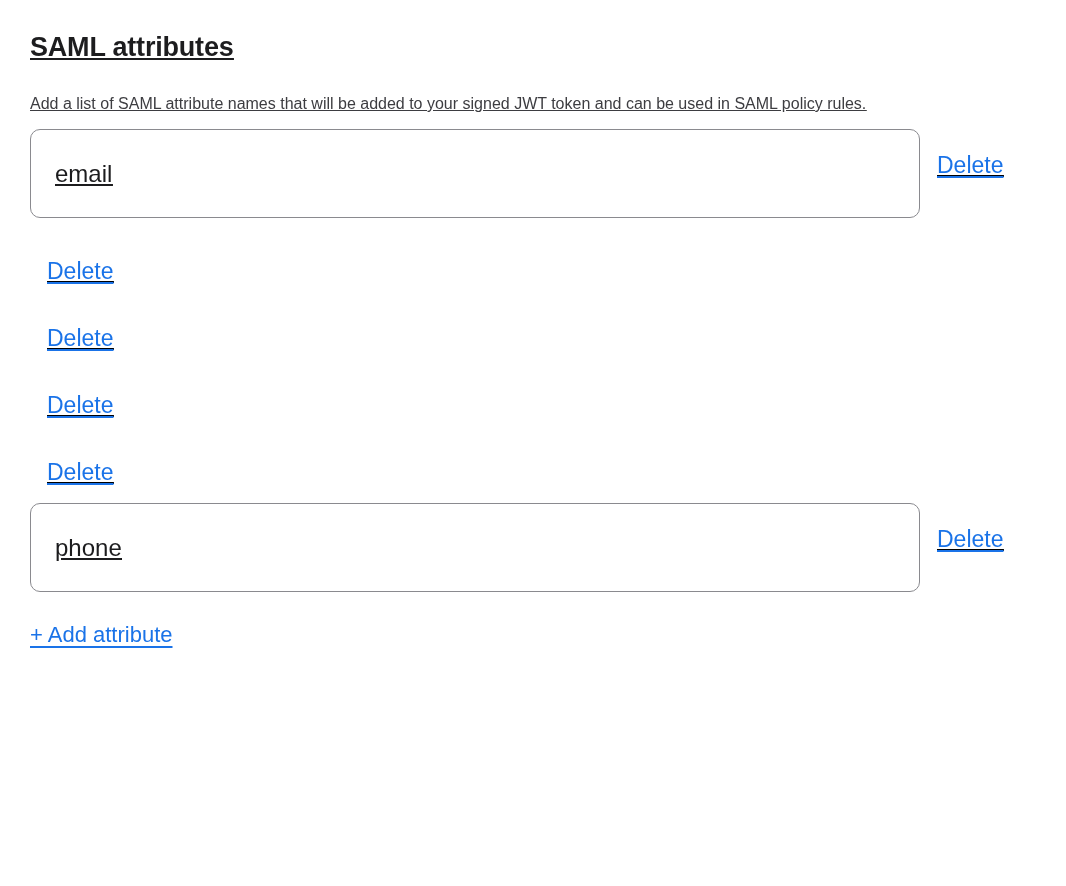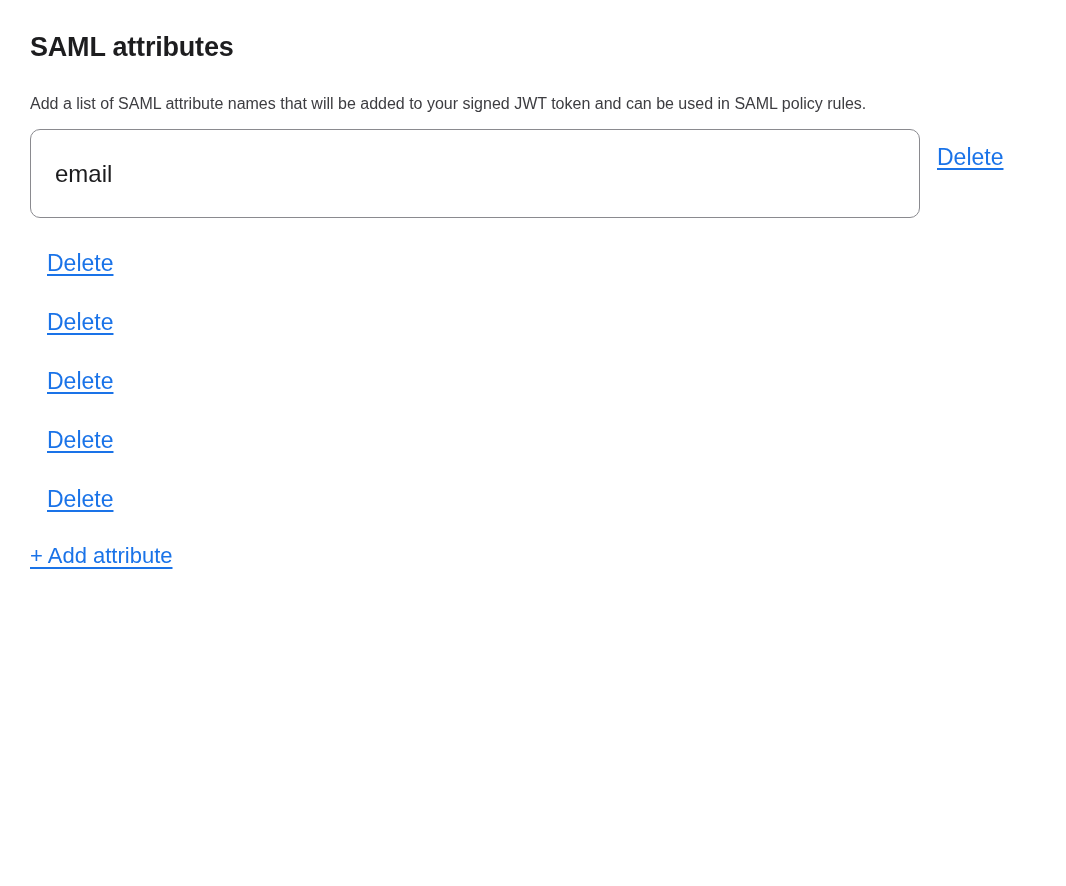--- a/index.html
+++ b/index.html
@@ -1,15 +1,15 @@
 <!DOCTYPE html>
 <html><head>
 <meta charset="utf-8">
 <style>
-  * { box-sizing: border-box; }
+  * { box-sizing: border-box; text-decoration: underline; }
   html, body { margin: 0; padding: 0; }
   body {
     width: 1066px;
     height: 886px;
     background: #ffffff;
     font-family: "Liberation Sans", sans-serif;
     padding: 32px 30px 0 30px;
     overflow: hidden;
   }
   .section-title {
@@ -38,21 +38,21 @@
     border-radius: 10px;
     background: #ffffff;
     font-family: "Liberation Sans", sans-serif;
     font-size: 24px;
     color: #1c1c1e;
     padding: 0 36px 0 24px;
     outline: none;
   }
   .delete-link {
     margin-left: 17px;
-    margin-top: 15px;
+    margin-top: 23px;
     font-size: 23px;
     color: #1a73e8;
     text-decoration: underline;
     text-decoration-thickness: 1.5px;
     text-underline-offset: 3px;
     cursor: pointer;
     white-space: nowrap;
   }
   .add-link {
     display: inline-block;
@@ -91,20 +91,21 @@
 
   <div class="attr-row">
     <a class="delete-link" href="#">Delete</a>
   </div>
 
   <div class="attr-row">
     <a class="delete-link" href="#">Delete</a>
   </div>
 
   <div class="attr-row">
+    <input class="attr-input" type="text" value="phone" style="">
     <a class="delete-link" href="#">Delete</a>
   </div>
 
 </div>
 
 <a class="add-link" href="#">+ Add attribute</a>
 
 
 
 

